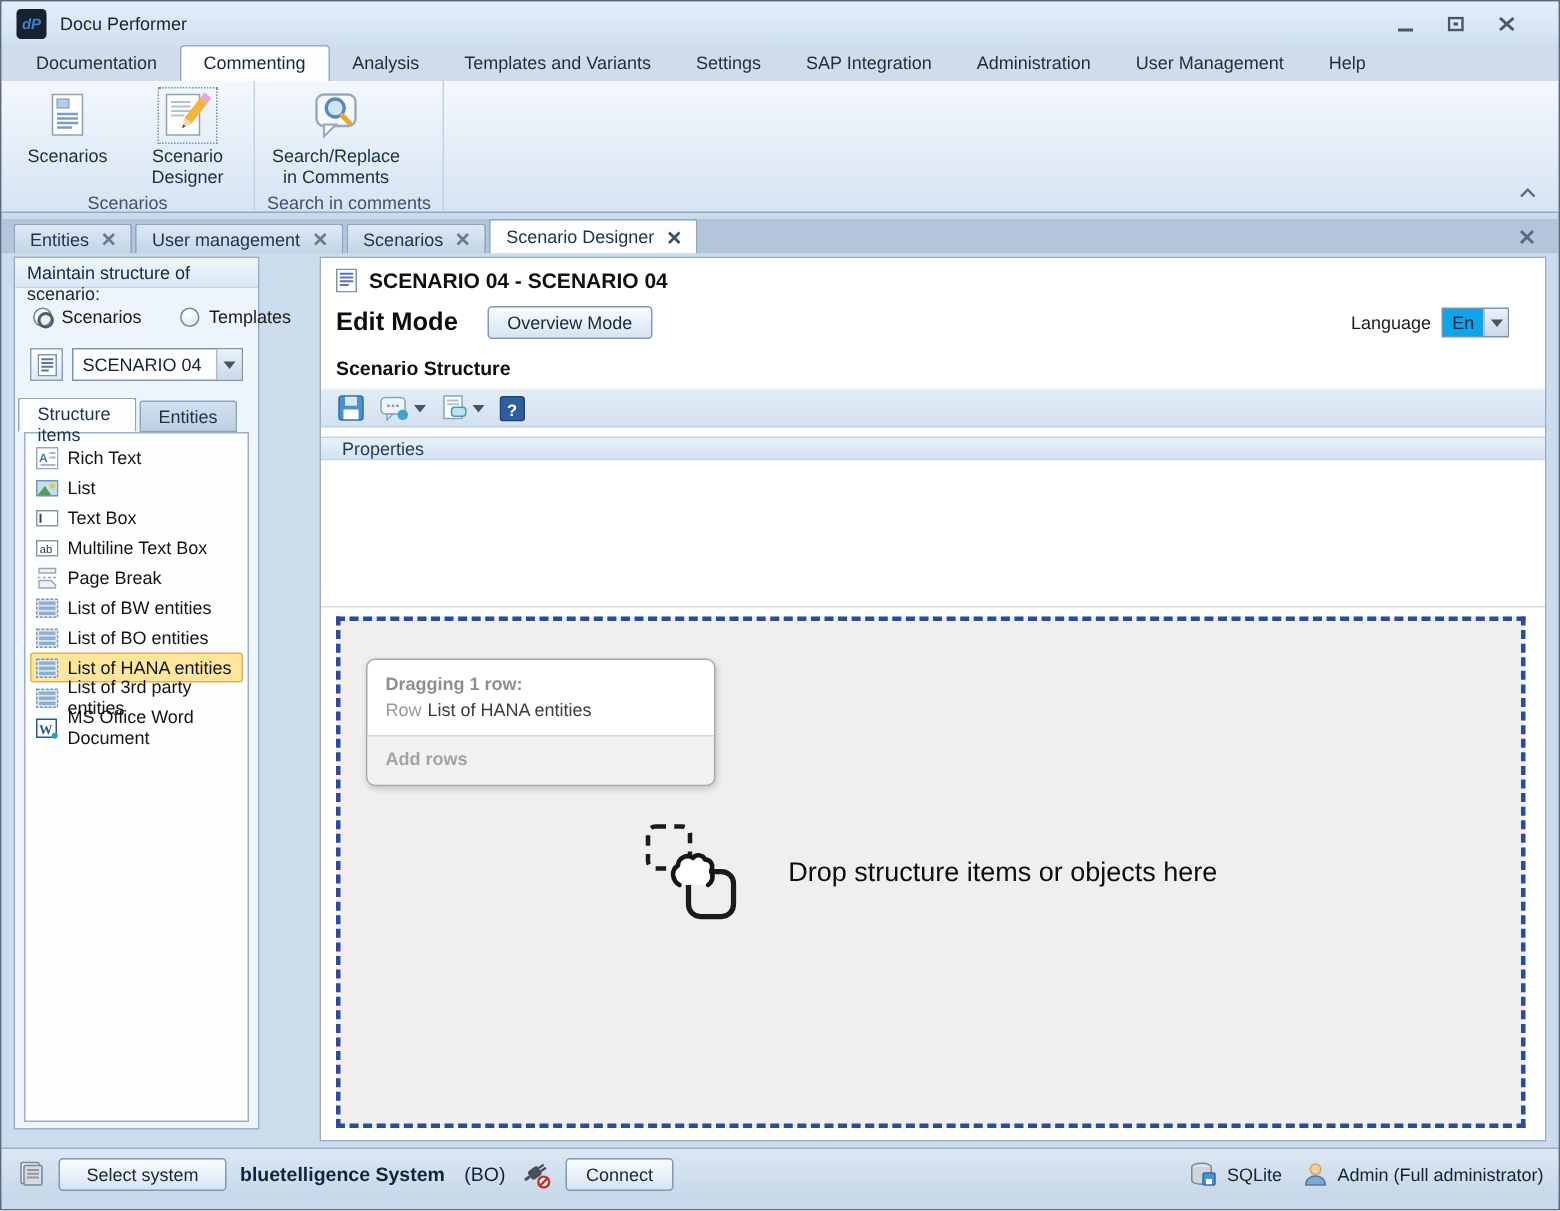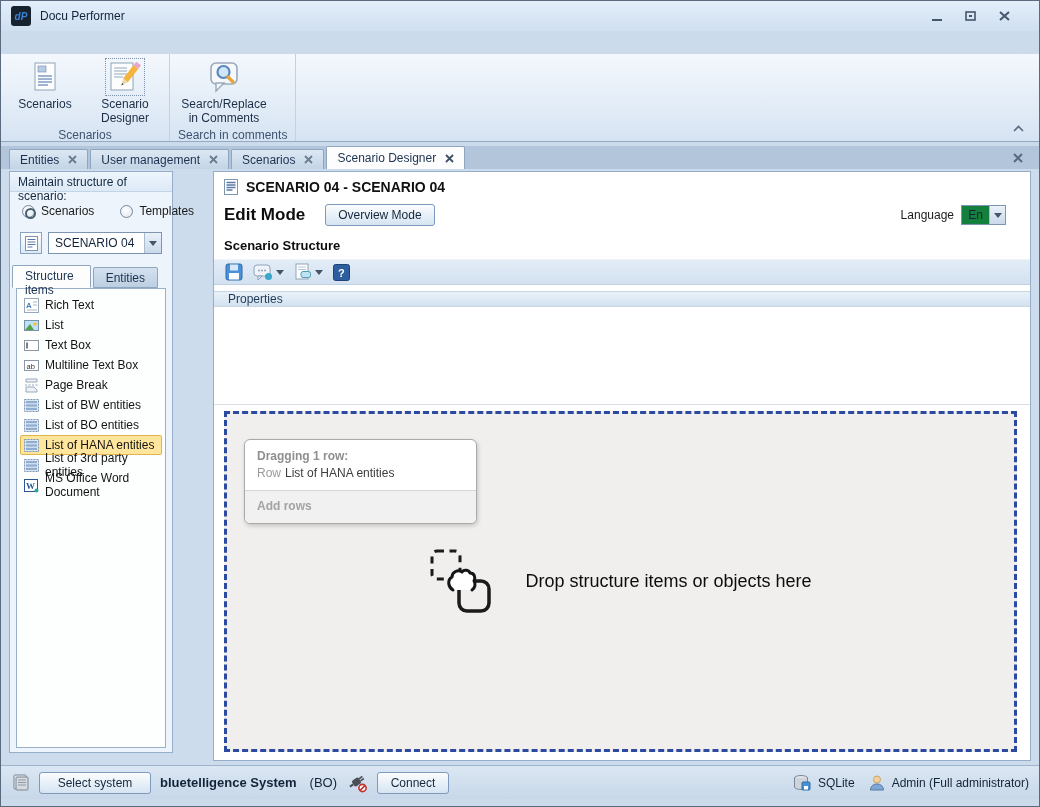--- a/index.html
+++ b/index.html
@@ -62,21 +62,21 @@
 
   
   .main { position:absolute; left:212px; top:2px; width:818px; height:590px; background:#ffffff; border:1px solid #96aec9; }
   .doc-title-row { display:flex; align-items:center; gap:8px; padding:7px 10px 0; }
   .doc-title { font-size:14px; font-weight:bold; color:#111; }
   .mode-row { display:flex; align-items:center; gap:20px; padding:9px 10px 0; }
   .edit-mode { font-size:17px; font-weight:bold; color:#0d0d0d; }
   .btn { height:22px; padding:0 12px; border:1px solid #7d99bb; border-radius:3px; background:linear-gradient(#fbfdfe,#d5e4f2); color:#15273d; font-size:12px; cursor:default; }
   .lang-box { margin-left:auto; display:flex; align-items:center; gap:7px; padding-right:14px; }
   .lang-select { display:flex; border:1px solid #7d95b0; height:20px; }
-  .lang-value { width:27px; background:#15803d; display:flex; align-items:center; justify-content:center; color:#13233a; }
+  .lang-value { width:27px; background:#0ea5e9; display:flex; align-items:center; justify-content:center; color:#13233a; }
   .lang-arrow { width:16px; background:linear-gradient(#eaf1f9,#c9d9ea); border-left:1px solid #a8bccf; display:flex; align-items:center; justify-content:center; }
   .section-title { font-size:13px; font-weight:bold; color:#0d0d0d; padding:12px 10px 6px; }
   .toolbar { height:26px; background:linear-gradient(#e3edf7,#d2e1f0); border-top:1px solid #eef4fa; border-bottom:1px solid #c0d1e2; display:flex; align-items:center; gap:4px; padding:0 8px; }
   .tb-btn { display:flex; align-items:center; gap:3px; padding:2px 3px; cursor:default; }
   .props-bar { margin-top:6px; height:16px; background:linear-gradient(#e9f1f8,#d3e2f0); border-top:1px solid #c6d6e6; border-bottom:1px solid #c6d6e6; display:flex; align-items:center; padding:0 14px; color:#1f3b58; }
   .props-body { height:106px; background:#fff; }
   .drop-region { position:absolute; left:0; right:0; top:232px; bottom:0; border-top:1px solid #d9dee4; background:#fff; }
   .drop-zone { position:absolute; left:10px; right:13px; top:6px; bottom:8px; background:#f0efee; border:3px dashed #2c4ba0; display:flex; align-items:center; justify-content:center; gap:28px; }
   .drop-hint { font-size:18px; color:#0d0d0d; }
 
@@ -118,20 +118,31 @@
           </svg>
         </span>
       <span>
           <svg width="12" height="11">
             <path d="M1 1 L10 9 M10 1 L1 9" stroke="#46566b" stroke-width="2"></path>
           </svg>
         </span>
     </div>
   </div>
 
+  <div class="menubar">
+    <div class="menutab">Documentation</div>
+    <div class="menutab active">Commenting</div>
+    <div class="menutab">Analysis</div>
+    <div class="menutab">Templates and Variants</div>
+    <div class="menutab">Settings</div>
+    <div class="menutab">SAP Integration</div>
+    <div class="menutab">Administration</div>
+    <div class="menutab">User Management</div>
+    <div class="menutab">Help</div>
+  </div>
 
   <div class="ribbon">
     <div class="ribbon-group">
       <div class="ribbon-buttons">
         <div class="ribbon-btn">
           <span class="ricon">
             <svg width="30" height="32" viewBox="0 0 30 32">
               <rect x="5" y="2" width="20" height="27" fill="#fdfdfd" stroke="#8fa3b8"></rect>
               <rect x="8" y="5" width="8" height="6" fill="#b8cbe4" stroke="#6f8cad" stroke-width="0.6"></rect>
               <path d="M8 15h14 M8 18h14 M8 21h14 M8 24h10" stroke="#7d9cc4" stroke-width="1.7"></path>

